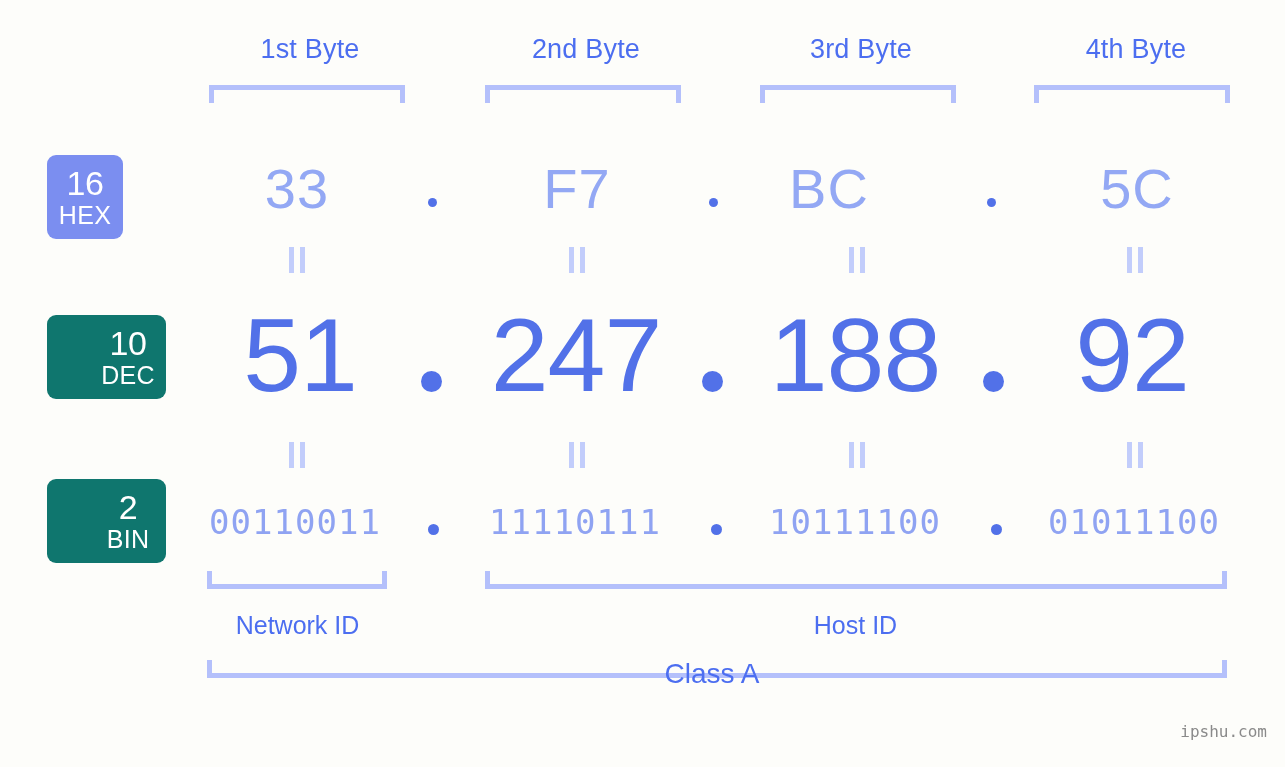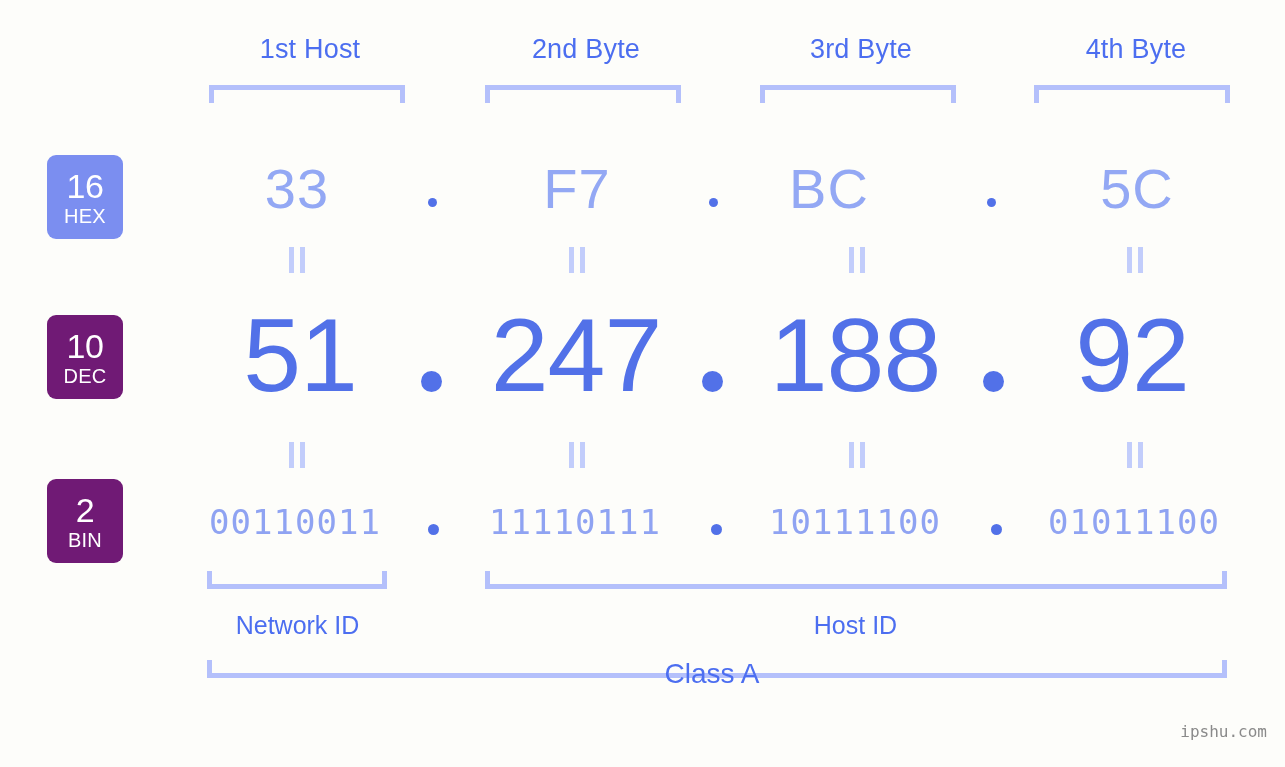--- a/index.html
+++ b/index.html
@@ -58,28 +58,28 @@
     height: 84px;
     border-radius: 9px;
     background: #7b8ef0;
     color: #ffffff;
     display: flex;
     flex-direction: column;
     align-items: center;
     justify-content: center;
     line-height: 1;
   }
-  .badge.light { background: #701a75; }
+  .badge.light { background: #0f766e; padding-left: 43px; }
   .badge .num {
     font-size: 34px;
     font-weight: 400;
     letter-spacing: -0.5px;
   }
   .badge .abbr {
-    font-size: 20px;
+    font-size: 25px;
     margin-top: 3px;
     letter-spacing: .3px;
   }
 
   
   .cell {
     position: absolute;
     text-align: center;
     white-space: nowrap;
   }
@@ -154,21 +154,21 @@
     font-family: "DejaVu Sans Mono", monospace;
     font-size: 16px;
     color: #8a8a8a;
   }
 </style>
 </head>
 <body>
 
 <div id="stage">
 
-  <div class="byte-label" style="left:195px;">1st Host</div>
+  <div class="byte-label" style="left:195px;">1st Byte</div>
   <div class="byte-label" style="left:471px;">2nd Byte</div>
   <div class="byte-label" style="left:746px;">3rd Byte</div>
   <div class="byte-label" style="left:1021px;">4th Byte</div>
 
   <div class="bracket-top" style="left:209px;  top:85px; width:196px;"></div>
   <div class="bracket-top" style="left:485px;  top:85px; width:196px;"></div>
   <div class="bracket-top" style="left:760px;  top:85px; width:196px;"></div>
   <div class="bracket-top" style="left:1034px; top:85px; width:196px;"></div>
 
   <div class="badge" style="top:155px;">

